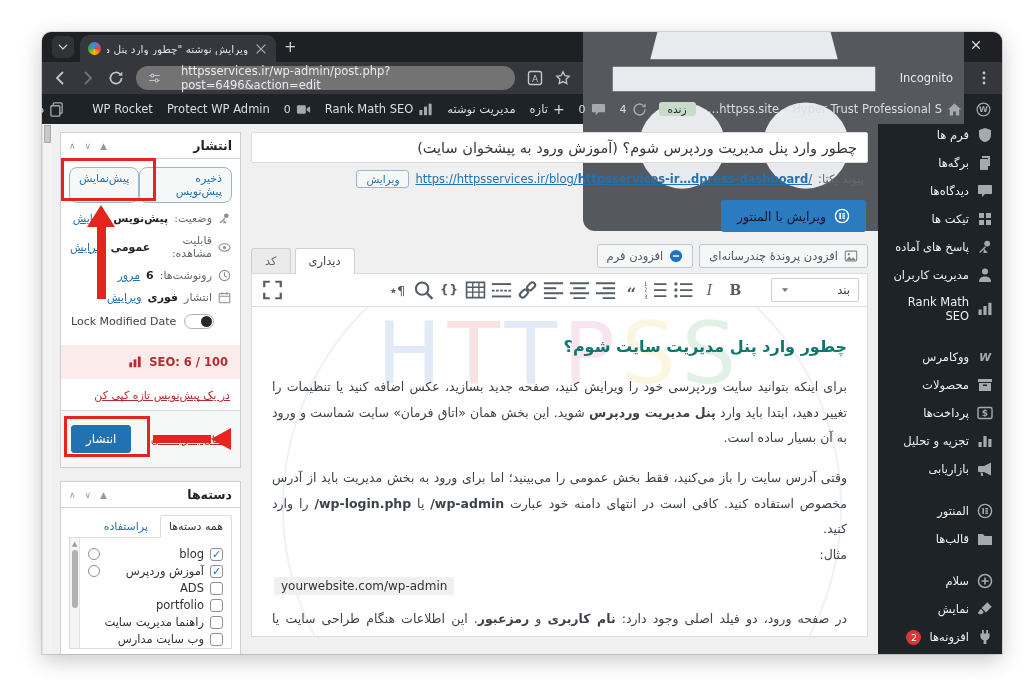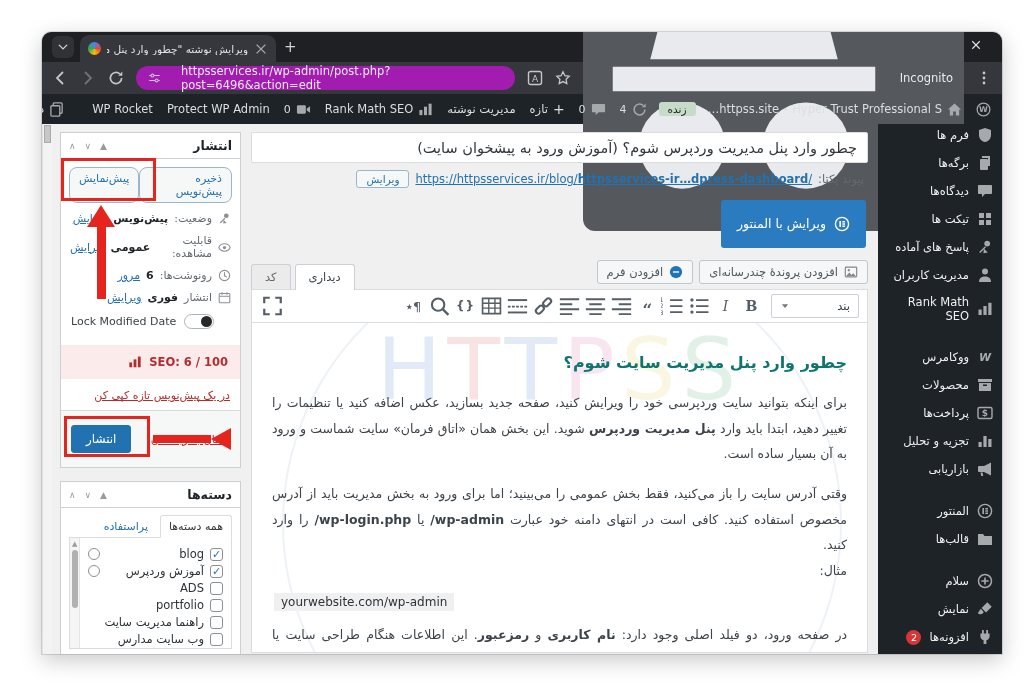--- a/index.html
+++ b/index.html
@@ -11,21 +11,21 @@
   .tab{height:27px;width:196px;background:#35373c;border-radius:9px 9px 0 0;display:flex;align-items:center;gap:6px;padding:0 8px}
   .favicon{width:13px;height:13px;border-radius:50%;background:conic-gradient(#4285f4,#ea4335,#fbbc05,#34a853,#4285f4);flex:none}
   .tab-title{flex:1;color:#dfe1e5;font-size:10.5px;direction:rtl;white-space:nowrap;overflow:hidden}
   .tab-close{color:#a7abb0;flex:none;width:14px;height:14px}
   .newtab{color:#cfd2d6;font-size:15px;margin:0 10px 6px 8px}
   .wincontrols{margin-left:auto;display:flex;align-items:center;gap:26px;height:100%;padding:0 12px 4px 0;color:#e3e5e8}
   .wincontrols span{width:12px;height:12px;display:inline-flex}
   .btoolbar{height:32px;background:#35373c;display:flex;align-items:center;padding:0 10px;gap:12px}
   .navic{width:16px;height:16px;color:#c3c7cc}
   .navic.dim{color:#6f7379}
-  .omnibox{flex:1;height:24px;background:#a21caf;border-radius:12px;display:flex;align-items:center;gap:20px;padding:4px 12px;color:#e8eaed;font-size:11.5px}
+  .omnibox{flex:1;height:24px;background:#737373;border-radius:12px;display:flex;align-items:center;gap:20px;padding:4px 12px;color:#e8eaed;font-size:11.5px}
   .omnibox .tune{width:14px;height:14px;color:#c3c7cc}
   .bico{width:16px;height:16px;color:#c3c7cc}
   .incog{display:flex;align-items:center;gap:6px;background:#55585d;border-radius:12px;padding:3px 11px;color:#e8eaed;font-size:11.5px}
   .incog svg{width:14px;height:14px}
   
   .adminbar{height:30px;background:#1d2327;display:flex;direction:rtl;align-items:center;color:#e8eaed;font-size:11.5px;padding:0 4px;white-space:nowrap;overflow:hidden}
   .ab-item{display:flex;align-items:center;gap:5px;padding:0 7px;color:#dcdee0}
   .ab-item .ic{width:15px;height:15px;color:#a7aaad;flex:none}
   .ab-count{font-size:11px}
   .live-badge{background:#c6dcc8;color:#1d2327;border-radius:3px;padding:1px 9px;font-size:10.5px;margin:0 5px}
@@ -42,33 +42,33 @@
   .page-scroll .thumb{position:absolute;top:1px;left:1px;right:1px;height:18px;background:#c7c7c7;border:1px solid #a9a9a9}
   .main{flex:1;display:flex;direction:rtl;gap:10px;padding:8px 10px 0 8px;overflow:hidden}
   .editor-col{flex:1;min-width:0}
   .side-col{width:181px;flex:none;position:relative}
   
   .title-input{background:#fff;border:1px solid #dcdcde;border-radius:2px;height:31px;display:flex;align-items:center;padding:0 10px;font-size:14.5px;color:#32373c;direction:rtl}
   .permalink{display:flex;direction:rtl;align-items:center;gap:6px;font-size:11.5px;color:#646970;padding:7px 4px 4px}
   .permalink a{color:#2271b1;text-decoration:underline}
   .btn-edit-slug{font-size:10.5px;padding:2px 9px;border:1px solid #9ab6cd;border-radius:3px;color:#2271b1;background:#f6f7f7}
   .elementor-row{display:flex;direction:rtl;justify-content:flex-start;padding:8px 2px 10px}
-  .btn-elementor{background:#2b7bc0;color:#ffffff;border-radius:3px;font-size:12.5px;padding:16px 16px;display:flex;align-items:flex-start;gap:8px}
+  .btn-elementor{background:#2b7bc0;color:#0f172a;border-radius:3px;font-size:12.5px;padding:8px 16px;display:flex;align-items:center;gap:8px}
   .btn-elementor .ic{width:16px;height:16px;color:#fff}
   .editor-header{display:flex;direction:rtl;justify-content:space-between;align-items:flex-end;margin-top:2px}
   .media-btns{display:flex;direction:rtl;gap:6px;padding-bottom:5px}
   .media-btn{background:#f6f7f7;border:1px solid #bfc7ce;border-radius:3px;font-size:11.5px;color:#50575e;padding:4px 9px;display:flex;align-items:flex-start;gap:6px}
   .media-btn .ic{width:14px;height:14px;color:#82878c}
   .wp-tabs{display:flex;direction:rtl;gap:4px}
   .wp-tab{padding:5px 13px 6px;font-size:11.5px;border:1px solid #ccd0d4;border-bottom:none;border-radius:3px 3px 0 0;background:#ebebeb;color:#646970;margin-bottom:-1px}
   .wp-tab.active{background:#fff;color:#3c434a;position:relative;z-index:2}
   .mce-toolbar{background:#fff;border:1px solid #dcdcde;display:flex;direction:rtl;align-items:center;gap:1px;padding:4px 8px;position:relative;z-index:1}
   .mce-btn{min-width:25px;height:22px;display:flex;align-items:center;justify-content:center;color:#555d66}
   .mce-btn svg{width:15px;height:15px}
-  .mce-sel{border:1px solid #ccd0d4;background:#fff;border-radius:2px;width:88px;height:24px;display:flex;direction:rtl;align-items:center;justify-content:space-between;padding:0 8px;font-size:11.5px;color:#32373c;margin-left:6px}
+  .mce-sel{border:1px solid #ccd0d4;background:#fff;border-radius:2px;width:88px;height:24px;display:flex;direction:rtl;align-items:center;justify-content:space-between;padding:0 8px;font-size:11.5px;color:#32373c;margin-left:22px}
   .mce-sel .ic{width:10px;height:10px;color:#777}
   .g-bold{font-family:"DejaVu Serif","Liberation Serif",serif;font-weight:bold;font-size:14px}
   .g-italic{font-family:"DejaVu Serif","Liberation Serif",serif;font-style:italic;font-size:14px}
   .g-quote{font-family:"DejaVu Serif",serif;font-weight:bold;font-size:17px;line-height:10px;padding-top:8px}
   .g-pil{font-size:13px}
   .g-braces{font-weight:bold;font-size:12px;letter-spacing:1px}
   .mce-fullscreen{margin-right:auto}
   .mce-body{background:#fff;border:1px solid #dcdcde;border-top:none;height:330px;overflow:hidden;position:relative;padding:12px 20px;direction:rtl}
   .wmark{position:absolute;top:-4px;left:0;right:0;text-align:center;font-size:86px;font-weight:normal;letter-spacing:6px;opacity:.14;pointer-events:none;direction:ltr}
   .wmark i{font-style:normal}

